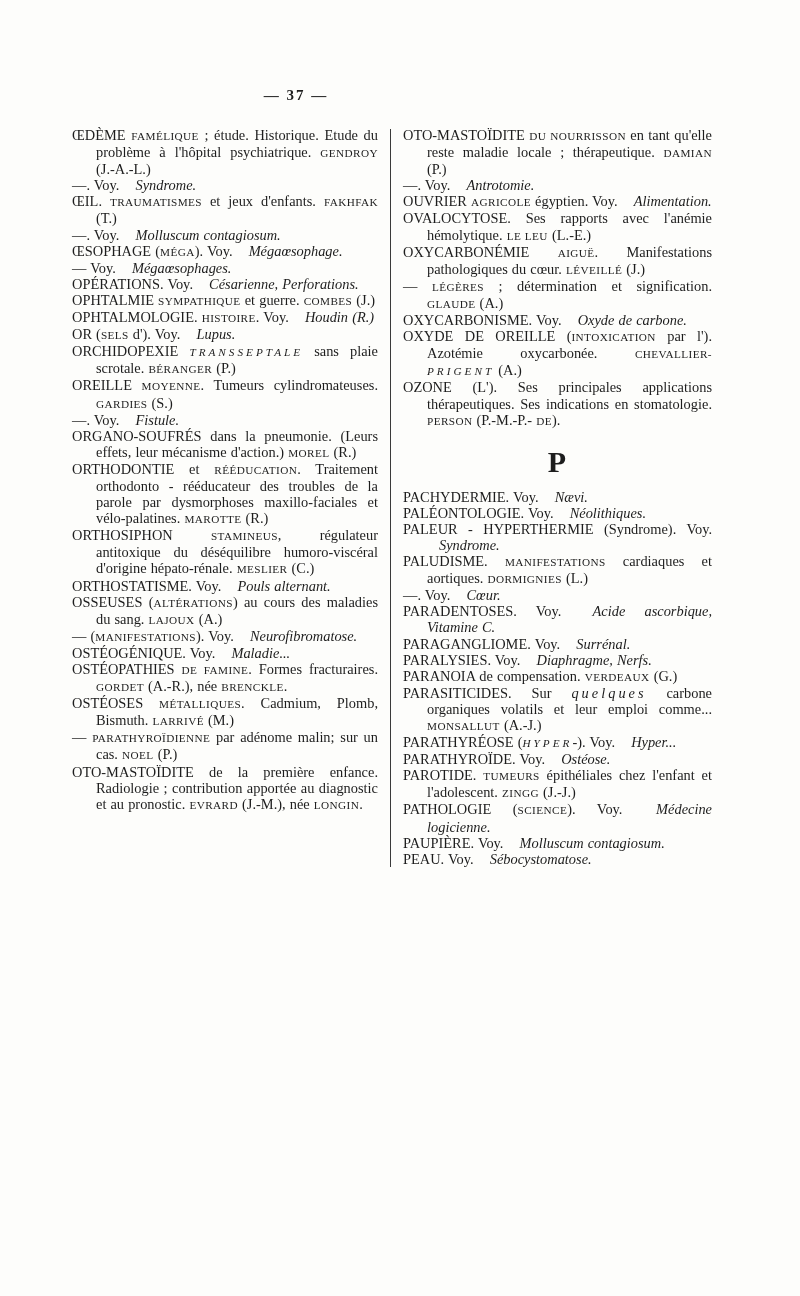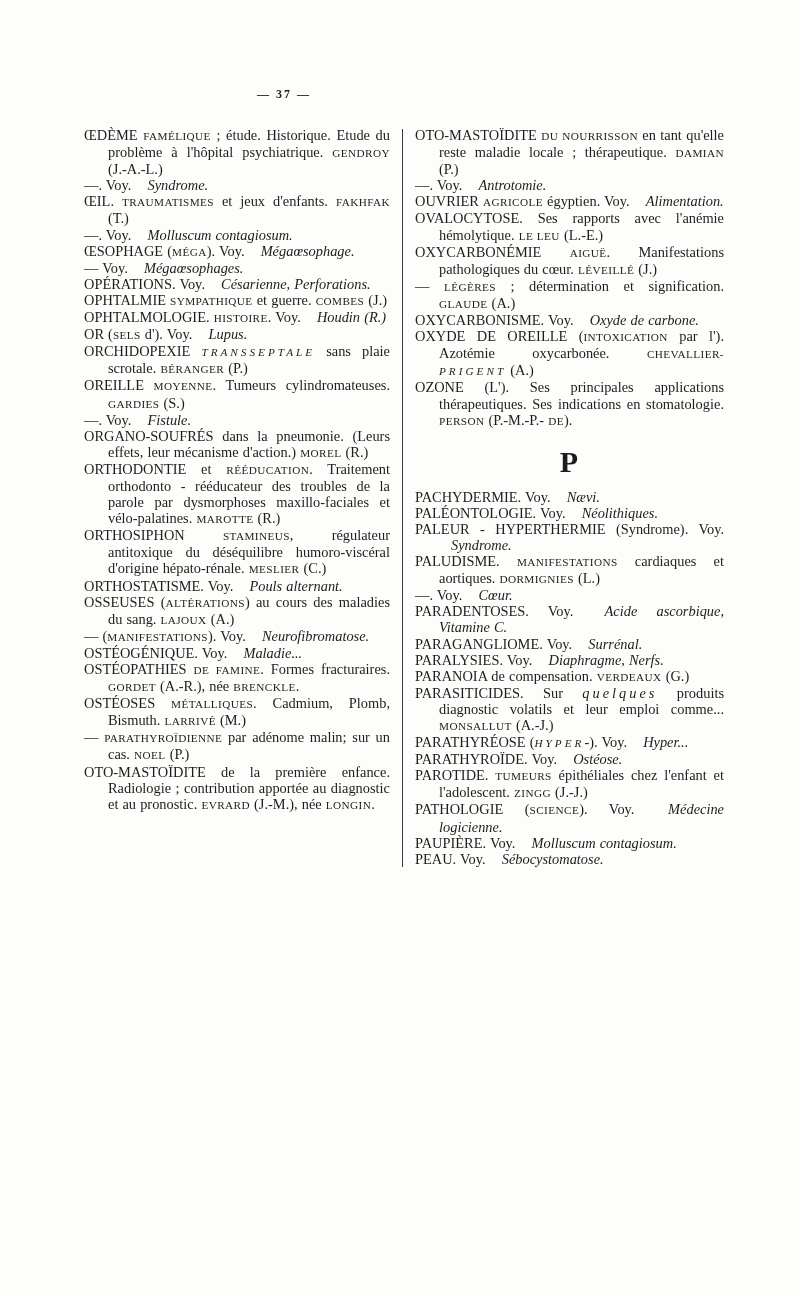--- a/index.html
+++ b/index.html
@@ -6,27 +6,27 @@
   html, body { width:800px; }
   body {
     width:800px; height:1296px;
     background:#fdfdfb;
     color:#1d1d1d;
     font-family:"Liberation Serif","DejaVu Serif",serif;
     position:relative;
     overflow:hidden;
   }
   .page-number {
-    position:absolute; top:87px; left:284px;
+    position:absolute; top:87px; left:296px;
     transform:translateX(-50%);
-    font-size:12px; font-weight:bold; letter-spacing:2px;
+    font-size:15px; font-weight:bold; letter-spacing:2px;
     white-space:nowrap;
   }
   .content {
-    position:absolute; top:127px; left:84px; width:641px;
+    position:absolute; top:127px; left:72px; width:641px;
     display:flex; align-items:stretch;
   }
   .col-left  { width:306px; }
   .col-right { width:309px; }
   .divider   { width:1px; background:#3a3a3a; margin:2px 12px 0 12px; }
   .entry {
     font-size:14.4px; line-height:16.1px;
     text-align:justify;
     padding-left:24px; text-indent:-24px;
     hyphens:auto; -webkit-hyphens:auto;
@@ -88,21 +88,21 @@
       <div class="section-heading">P</div>
       <p class="entry"><span>PACHYDERMIE. Voy. </span><span class="i">Nævi.</span></p>
       <p class="entry"><span>PALÉONTOLOGIE. Voy. </span><span class="i">Néolithiques.</span></p>
       <p class="entry"><span>PALEUR - HYPERTHERMIE (Syndrome). Voy. </span><span class="i">Syndrome.</span></p>
       <p class="entry"><span>PALUDISME. </span><span class="sc">Manifestations</span><span> cardiaques et aortiques. </span><span class="sc">Dormignies</span><span> (L.)</span></p>
       <p class="entry"><span>—. Voy. </span><span class="i">Cœur.</span></p>
       <p class="entry"><span>PARADENTOSES. Voy. </span><span class="i">Acide ascorbique, Vitamine C.</span></p>
       <p class="entry"><span>PARAGANGLIOME. Voy. </span><span class="i">Surrénal.</span></p>
       <p class="entry"><span>PARALYSIES. Voy. </span><span class="i">Diaphragme, Nerfs.</span></p>
       <p class="entry"><span>PARANOIA de compensation. </span><span class="sc">Verdeaux</span><span> (G.)</span></p>
-      <p class="entry"><span>PARASITICIDES. Sur </span><span class="ls">quelques</span><span> produits diagnostic volatils et leur emploi comme... </span><span class="sc">Monsallut</span><span> (A.-J.)</span></p>
+      <p class="entry"><span>PARASITICIDES. Sur </span><span class="ls">quelques</span><span> carbone organiques volatils et leur emploi comme... </span><span class="sc">Monsallut</span><span> (A.-J.)</span></p>
       <p class="entry"><span>PARATHYRÉOSE (</span><span class="sc ls">hyper</span><span>-). Voy. </span><span class="i">Hyper...</span></p>
       <p class="entry"><span>PARATHYROÏDE. Voy. </span><span class="i">Ostéose.</span></p>
       <p class="entry"><span>PAROTIDE. </span><span class="sc">Tumeurs</span><span> épithéliales chez l'enfant et l'adolescent. </span><span class="sc">Zingg</span><span> (J.-J.)</span></p>
       <p class="entry"><span>PATHOLOGIE (</span><span class="sc">science</span><span>). Voy. </span><span class="i">Médecine logicienne.</span></p>
       <p class="entry"><span>PAUPIÈRE. Voy. </span><span class="i">Molluscum contagiosum.</span></p>
       <p class="entry"><span>PEAU. Voy. </span><span class="i">Sébocystomatose.</span></p>
     </div>
 </div>
 
 </body></html>

